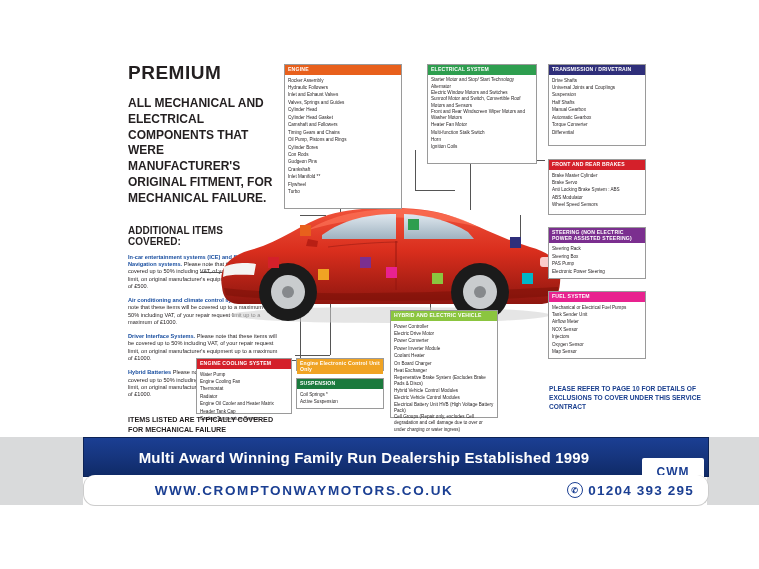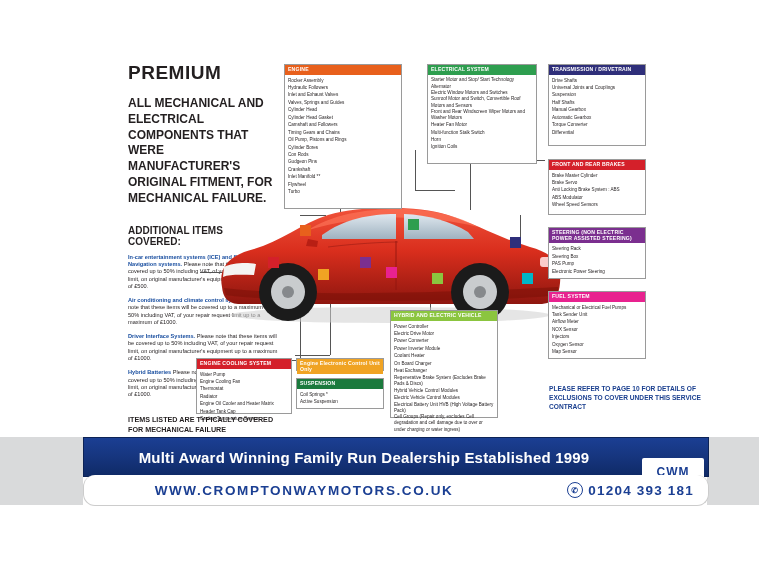--- a/index.html
+++ b/index.html
@@ -302,17 +302,17 @@
     <div class="cwm-logo">
       <div class="cwm-main">CWM</div>
       <div class="cwm-sub">Crompton Way Motors</div>
     </div>
   </div>
 
   <div class="urlbar">
     <div class="url">WWW.CROMPTONWAYMOTORS.CO.UK</div>
     <div class="phone">
       <span class="phone-icon">✆</span>
-      <span>01204 393 181</span>
+      <span>01204 393 295</span>
     </div>
   </div>
 
 </div>
 
 </body></html>

